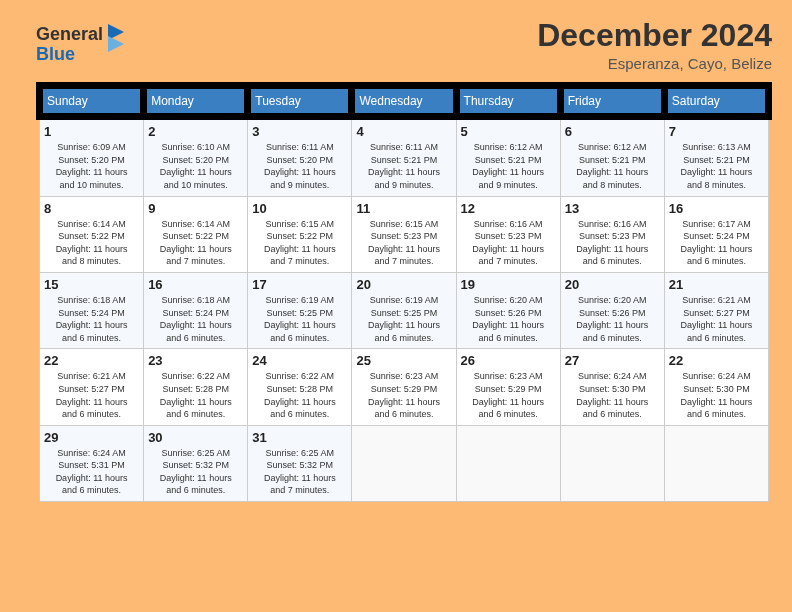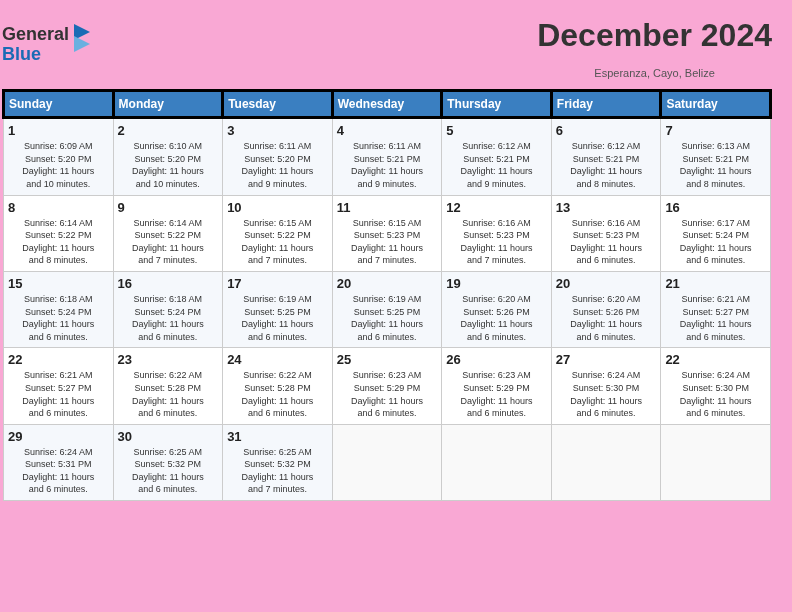--- a/index.html
+++ b/index.html
@@ -6,22 +6,22 @@
     body {
       font-family: Arial, sans-serif;
       background: #fff;
       width: 792px;
       height: 612px;
       overflow: hidden;
     }
     .page {
       width: 792px;
       height: 612px;
-      padding: 18px 20px 14px 2px;
-      background: #f9a8d4;
+      padding: 18px 20px 14px 36px;
+      background: #fdba74;
     }
     .header {
       display: flex;
       justify-content: space-between;
       align-items: flex-start;
       margin-bottom: 10px;
     }
     .logo-img {
       display: flex;
       align-items: center;
@@ -30,38 +30,37 @@
     .title-block {
       text-align: right;
     }
     .month-title {
       font-size: 32px;
       font-weight: bold;
       color: #333;
       line-height: 1.1;
     }
     .location-title {
-      font-size: 11px;
+      font-size: 15px;
       color: #555;
-      margin-top: 14px;
-      text-align: center;
+      margin-top: 2px;
     }
     table {
       width: 100%;
       border-collapse: collapse;
       table-layout: fixed;
     }
     thead tr th {
       background: #3a7fc1;
       color: #fff;
       font-size: 12px;
-      font-weight: bold;
+      font-weight: normal;
       padding: 5px 4px;
       text-align: left;
-      border: 3px solid #000000;
+      border: 7px solid #000000;
     }
     tbody tr td {
       border: 1px solid #ccc;
       vertical-align: top;
       padding: 4px 4px 4px 4px;
       font-size: 9.5px;
       color: #222;
       height: 72px;
       background: #fff;
     }

